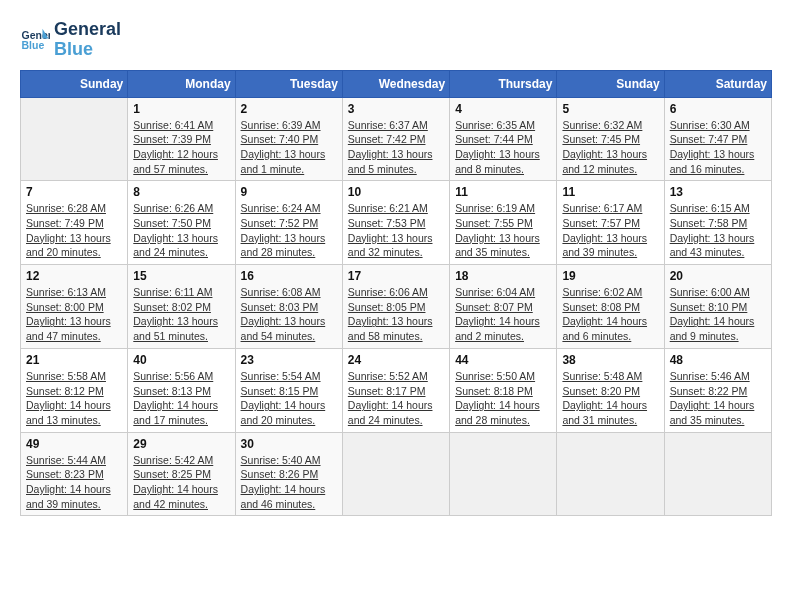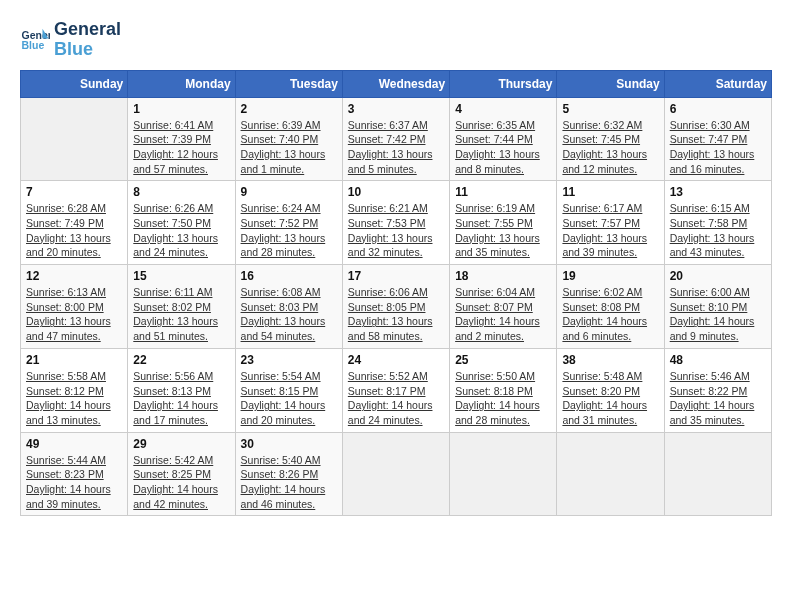--- a/index.html
+++ b/index.html
@@ -207,33 +207,33 @@
           <div class="cell-date">20</div>
           <div class="cell-info">Sunrise: 6:00 AM<br>Sunset: 8:10 PM<br>Daylight: 14 hours<br>and 9 minutes.</div>
         </td>
       </tr>
       <tr>
         <td>
           <div class="cell-date">21</div>
           <div class="cell-info">Sunrise: 5:58 AM<br>Sunset: 8:12 PM<br>Daylight: 14 hours<br>and 13 minutes.</div>
         </td>
         <td>
-          <div class="cell-date">22</div>
+          <div class="cell-date">40</div>
           <div class="cell-info">Sunrise: 5:56 AM<br>Sunset: 8:13 PM<br>Daylight: 14 hours<br>and 17 minutes.</div>
         </td>
         <td>
           <div class="cell-date">23</div>
           <div class="cell-info">Sunrise: 5:54 AM<br>Sunset: 8:15 PM<br>Daylight: 14 hours<br>and 20 minutes.</div>
         </td>
         <td>
           <div class="cell-date">24</div>
           <div class="cell-info">Sunrise: 5:52 AM<br>Sunset: 8:17 PM<br>Daylight: 14 hours<br>and 24 minutes.</div>
         </td>
         <td>
-          <div class="cell-date">25</div>
+          <div class="cell-date">44</div>
           <div class="cell-info">Sunrise: 5:50 AM<br>Sunset: 8:18 PM<br>Daylight: 14 hours<br>and 28 minutes.</div>
         </td>
         <td>
           <div class="cell-date">38</div>
           <div class="cell-info">Sunrise: 5:48 AM<br>Sunset: 8:20 PM<br>Daylight: 14 hours<br>and 31 minutes.</div>
         </td>
         <td>
           <div class="cell-date">48</div>
           <div class="cell-info">Sunrise: 5:46 AM<br>Sunset: 8:22 PM<br>Daylight: 14 hours<br>and 35 minutes.</div>
         </td>

